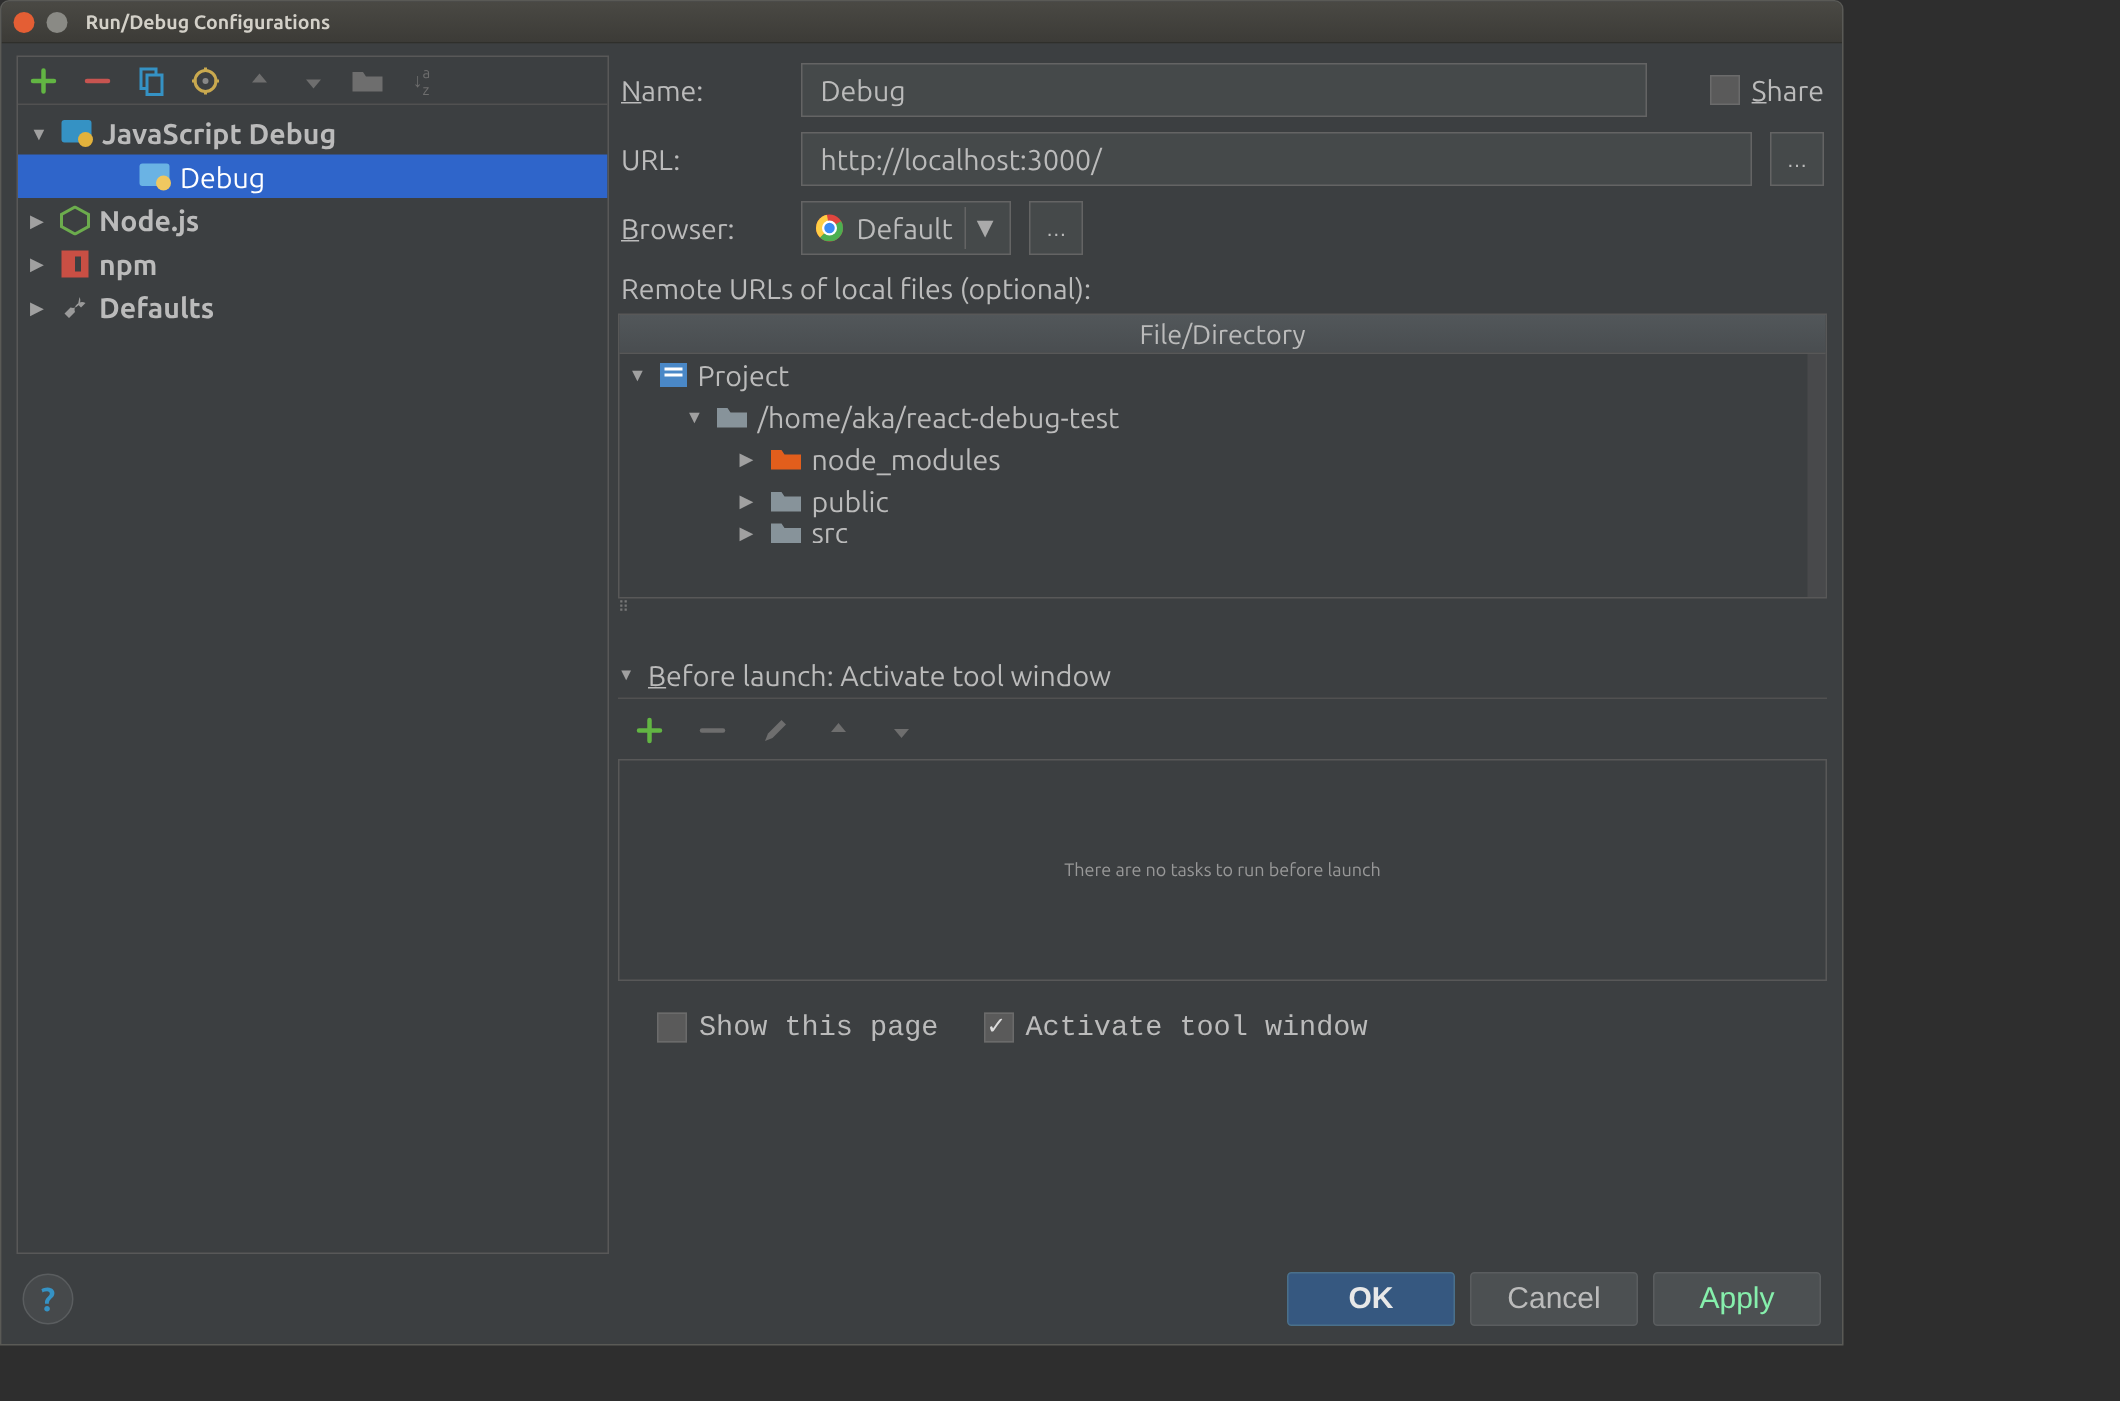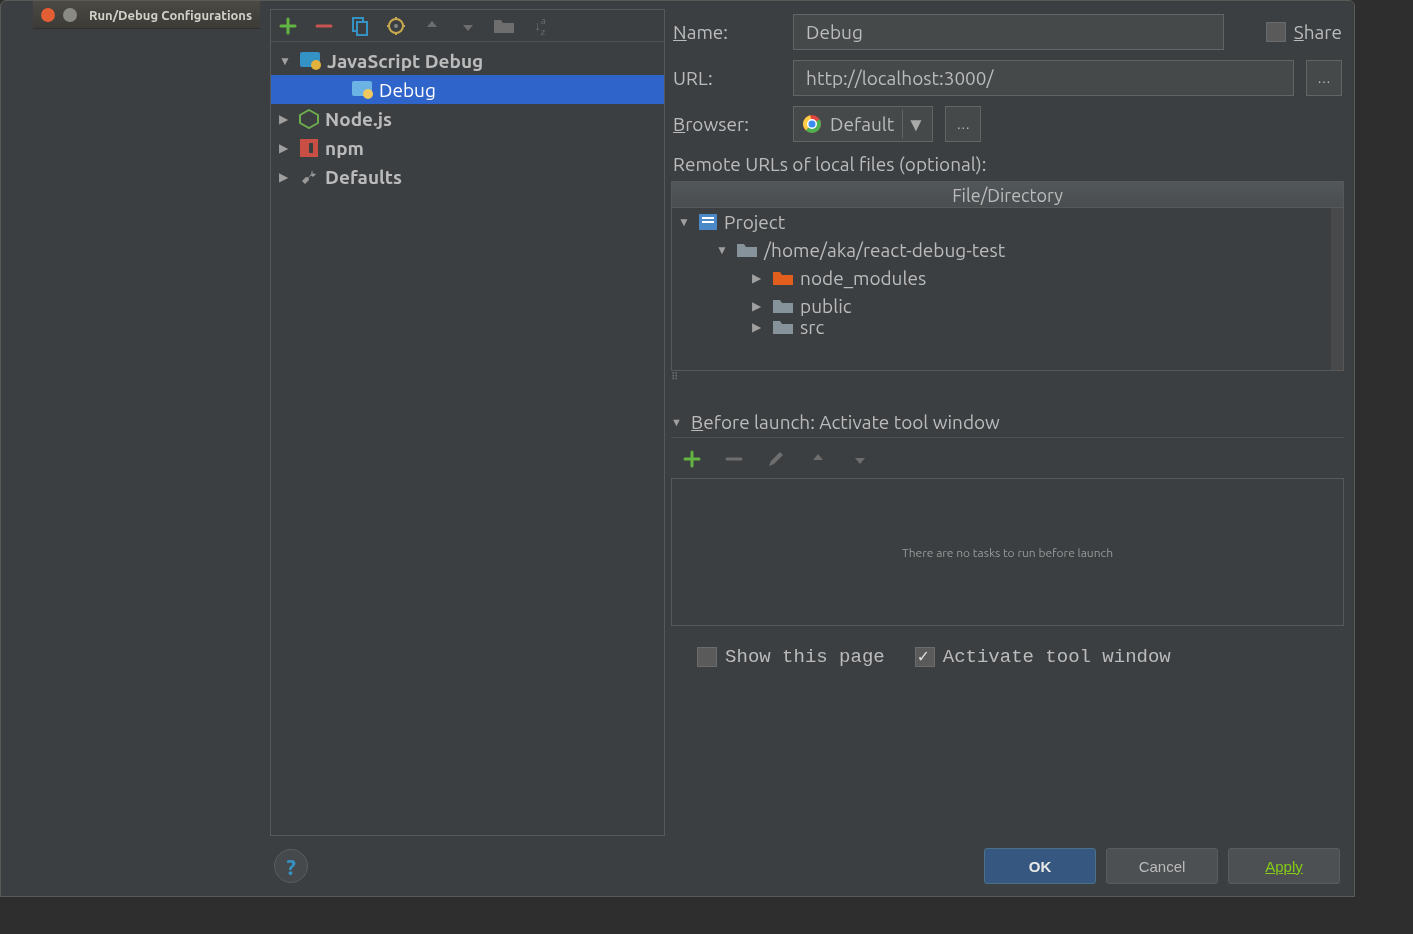--- a/index.html
+++ b/index.html
@@ -22,29 +22,28 @@
   }
   * { box-sizing: border-box; margin: 0; padding: 0; }
   body {
     font-family: "Ubuntu", "Segoe UI", sans-serif;
     background: #2e2e2e;
     width: 1413px;
     height: 934px;
     overflow: hidden;
   }
   .window {
-    width: 1355px;
+    width: 1229px;
     height: 897px;
     background: var(--bg);
     border: 1px solid #5a5a56;
     border-radius: 6px 6px 0 0;
     overflow: hidden;
     display: flex;
-    flex-direction: row;
-    padding-left: 32px;
+    flex-direction: column;
   }
   .titlebar {
     height: 28px;
     background: linear-gradient(#4a4944, #3c3b37);
     display: flex;
     align-items: center;
     padding: 0 8px;
     gap: 8px;
     border-bottom: 1px solid #2f2f2b;
   }
@@ -260,25 +259,25 @@
     color:#3592c4;
     display:flex;align-items:center;justify-content:center;
     font-size:22px;font-weight:bold;
   }
   .footer-spacer{flex:1;}
   .btn {
     min-width:112px;height:36px;
     background: var(--btn-bg);
     border:1px solid #5a5d5f;
     color:var(--text);
-    font-size:15px;
+    font-size:20px;
     border-radius:3px;
   }
   .btn.primary { background: var(--btn-primary); border-color:#4a708b; color:#e8e8e8; font-weight:bold;}
-  .btn.dim { color:#84cc16;text-decoration:underline; }
+  .btn.dim { color:#86efac; }
 
   
   svg { display:block; }
 </style>
 </head>
 <body>
 
 <div class="window">
 
   <div class="titlebar">

